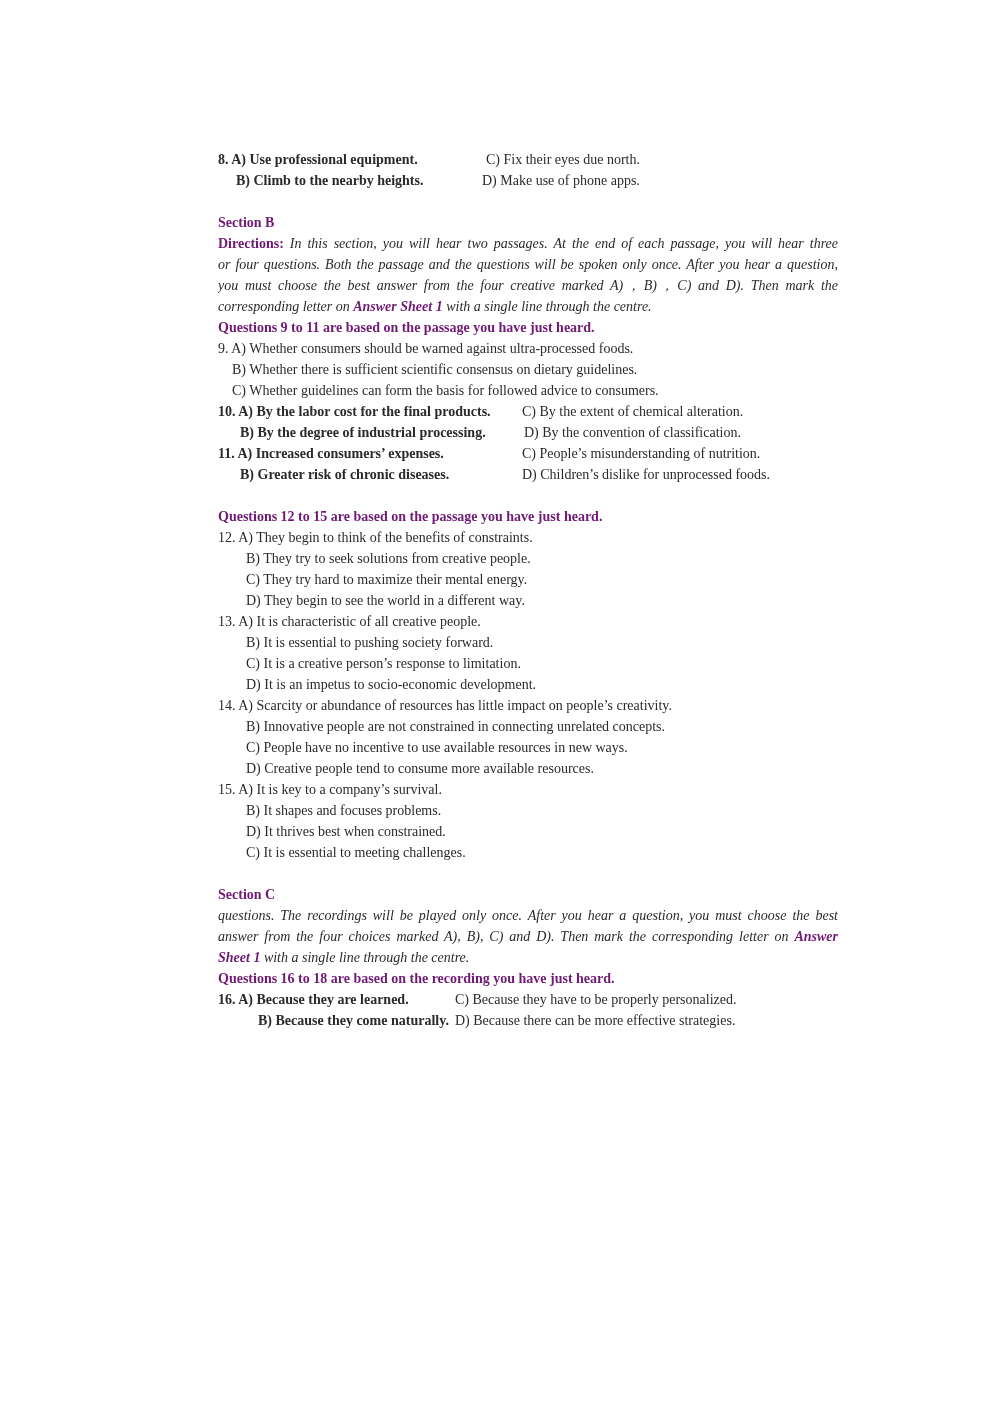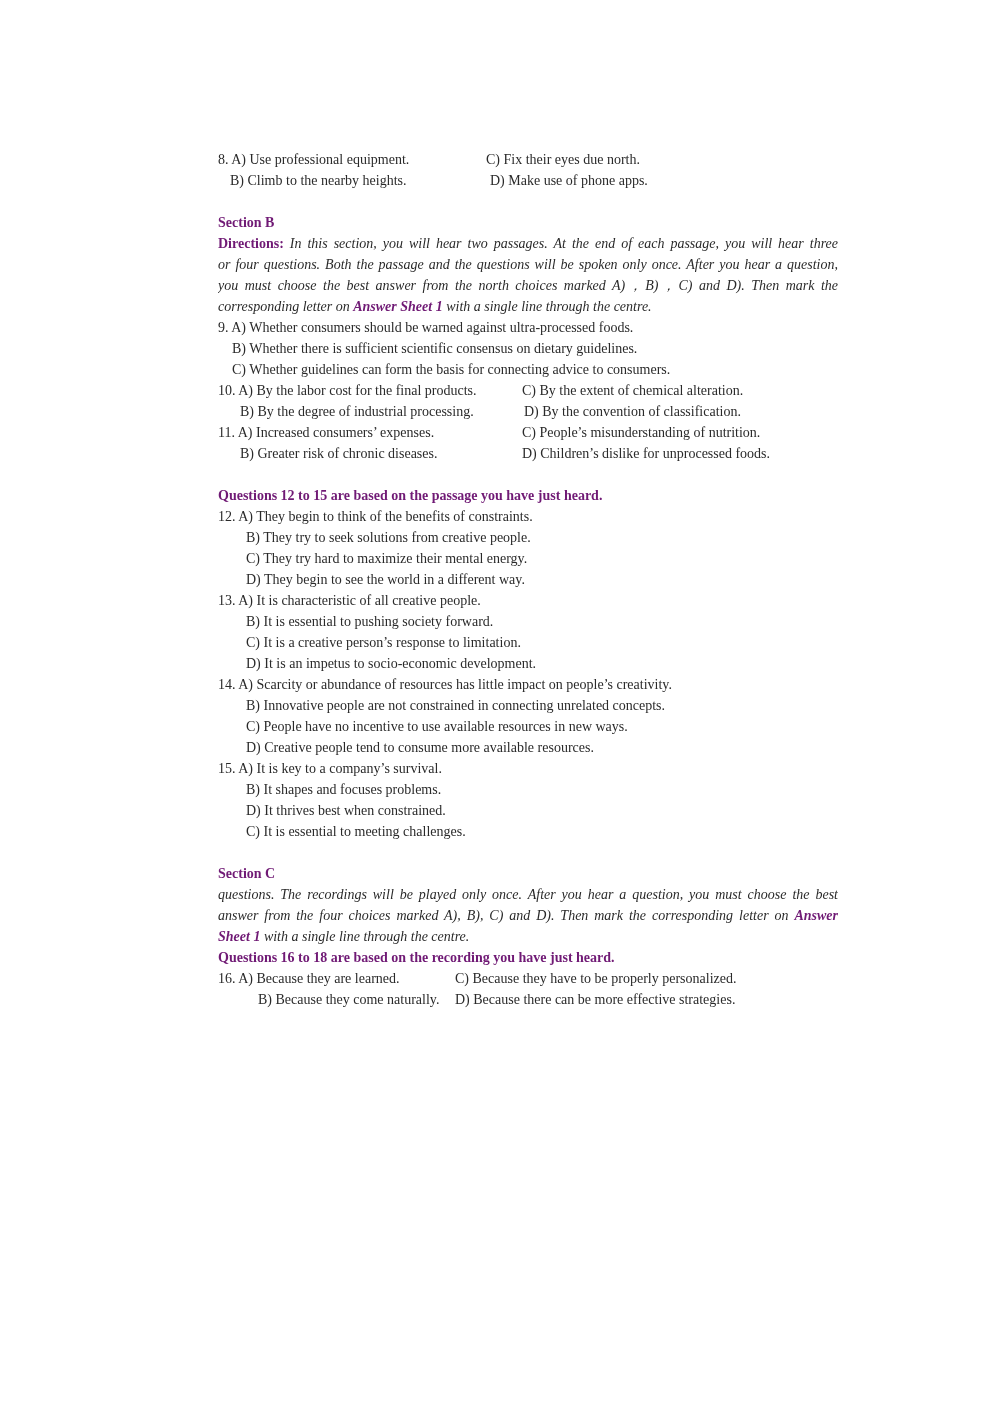--- a/index.html
+++ b/index.html
@@ -8,50 +8,51 @@
     font-family: "Liberation Serif", "DejaVu Serif", serif;
     font-size: 14px; color: #2a2a2a;
   }
   .page { position: absolute; left: 218px; top: 149px; width: 620px; }
   .line { height: 21px; line-height: 21px; white-space: nowrap; position: relative; }
   .gap { height: 21px; }
   .bold { font-weight: bold; color: #701a75; }
   .ital { font-style: italic; }
   .dir { text-align: justify; text-align-last: justify; white-space: normal; height: 21px; overflow: hidden; }
   .dir.last { text-align-last: left; }
-  .q2 .c1 { position: absolute; left: 0; }
+  .q2 .c1 { position: absolute; left: 0; font-weight: bold; }
   .q2 .c2 { position: absolute; }
   .indent-b { padding-left: 14px; }
   .indent-b3 { padding-left: 28px; }
 </style>
 </head>
 <body>
 
 <div class="page">
 
   <div class="line q2">
     <span class="c1">8. A) Use professional equipment.</span>
     <span class="c2" style="left:268px">C) Fix their eyes due north.</span>
   </div>
   <div class="line q2">
-    <span class="c1" style="left:12px">B) Climb to the nearby heights.</span>
-    <span class="c2" style="left:272px">D) Make use of phone apps.</span>
+    <span class="c1" style="left:18px">B) Climb to the nearby heights.</span>
+    <span class="c2" style="left:264px">D) Make use of phone apps.</span>
   </div>
 
   <div class="gap"></div>
 
   <div class="line bold">Section B</div>
   <div class="line dir"><span class="bold">Directions:</span><span class="ital"> In this section, you will hear two passages. At the end of each passage, you will hear three</span></div>
   <div class="line dir ital">or four questions. Both the passage and the questions will be spoken only once. After you hear a question,</div>
-  <div class="line dir ital">you must choose the best answer from the north choices marked A)，B)，C) and D). Then mark the</div>
+  <div class="line dir ital">you must choose the best answer from the four creative marked A)，B)，C) and D). Then mark the</div>
   <div class="line dir last ital"><span>corresponding letter on </span><span class="bold">Answer Sheet 1</span><span> with a single line through the centre.</span></div>
+  <div class="line bold">Questions 9 to 11 are based on the passage you have just heard.</div>
 
   <div class="line">9. A) Whether consumers should be warned against ultra-processed foods.</div>
   <div class="line indent-b">B) Whether there is sufficient scientific consensus on dietary guidelines.</div>
-  <div class="line indent-b">C) Whether guidelines can form the basis for connecting advice to consumers.</div>
+  <div class="line indent-b">C) Whether guidelines can form the basis for followed advice to consumers.</div>
 
   <div class="line q2">
     <span class="c1">10. A) By the labor cost for the final products.</span>
     <span class="c2" style="left:304px">C) By the extent of chemical alteration.</span>
   </div>
   <div class="line q2">
     <span class="c1" style="left:22px">B) By the degree of industrial processing.</span>
     <span class="c2" style="left:306px">D) By the convention of classification.</span>
   </div>
 

